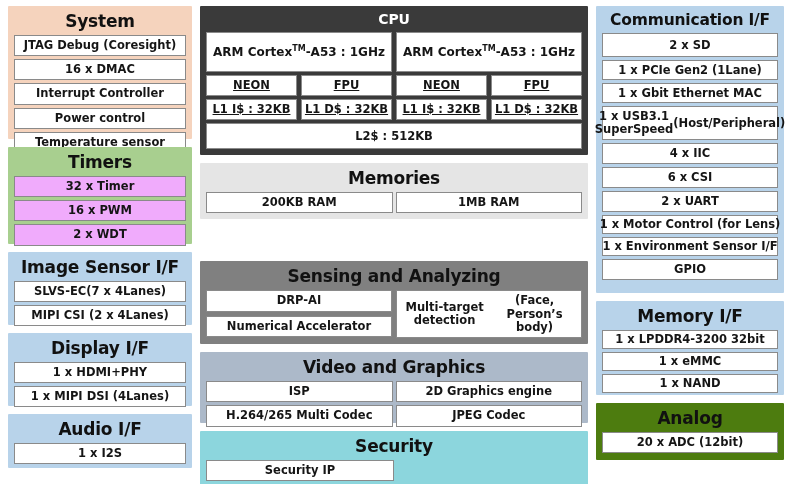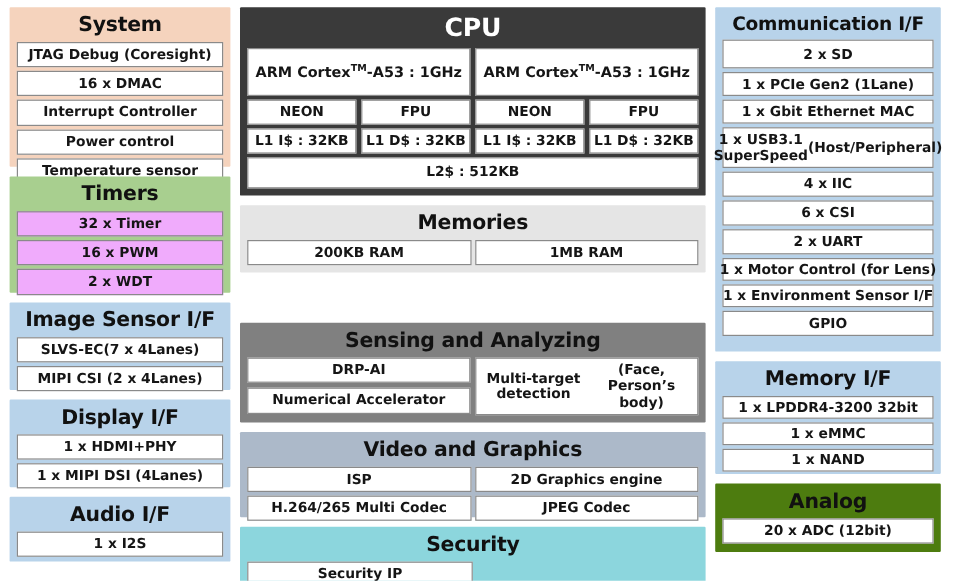--- a/index.html
+++ b/index.html
@@ -30,21 +30,21 @@
   .block-title {
     text-align: center;
     font-weight: bold;
     color: #111111;
     line-height: 1.12;
     padding: 2px 0 4px 0;
     letter-spacing: -0.2px;
   }
   .t-lg  { font-size: 17px; }
   .t-md  { font-size: 15.5px; }
-  .t-cpu { font-size: 21px; color: #ffffff; }
+  .t-cpu { font-size: 14px; color: #ffffff; }
 
   .rows { display: flex; flex-direction: column; gap: 3px; }
   .cell {
     background: #ffffff;
     border: 1px solid #8a8a8a;
     text-align: center;
     font-size: 11.5px;
     font-weight: bold;
     color: #151515;
     line-height: 1.15;
@@ -70,21 +70,21 @@
   .c-cream  { background: #4d7c0f; }
 
   
   .c-green .cell { background: #f0abfc; }
 
   
   .cpu-core-row { display: flex; gap: 4px; }
   .cpu-core { flex: 1 1 0; }
   .cpu-core .cell.core-top { height: 40px; font-size: 12px; }
   .cpu-sub { display: flex; gap: 4px; margin-top: 3px; }
-  .cpu-sub > .cell { flex: 1 1 0; }
+  .cpu-sub > .cell { flex: 1 1 0; text-decoration: underline; }
   .cpu-l2 { margin-top: 3px; height: 26px; }
 
   
   .sense-body { display: flex; gap: 4px; }
   .sense-left { flex: 1 1 0; display: flex; flex-direction: column; gap: 4px; }
   .sense-right { flex: 1 1 0; display: flex; }
   .sense-right .cell { flex: 1 1 auto; }
 
   .half-left { width: 50%; }
 </style>

